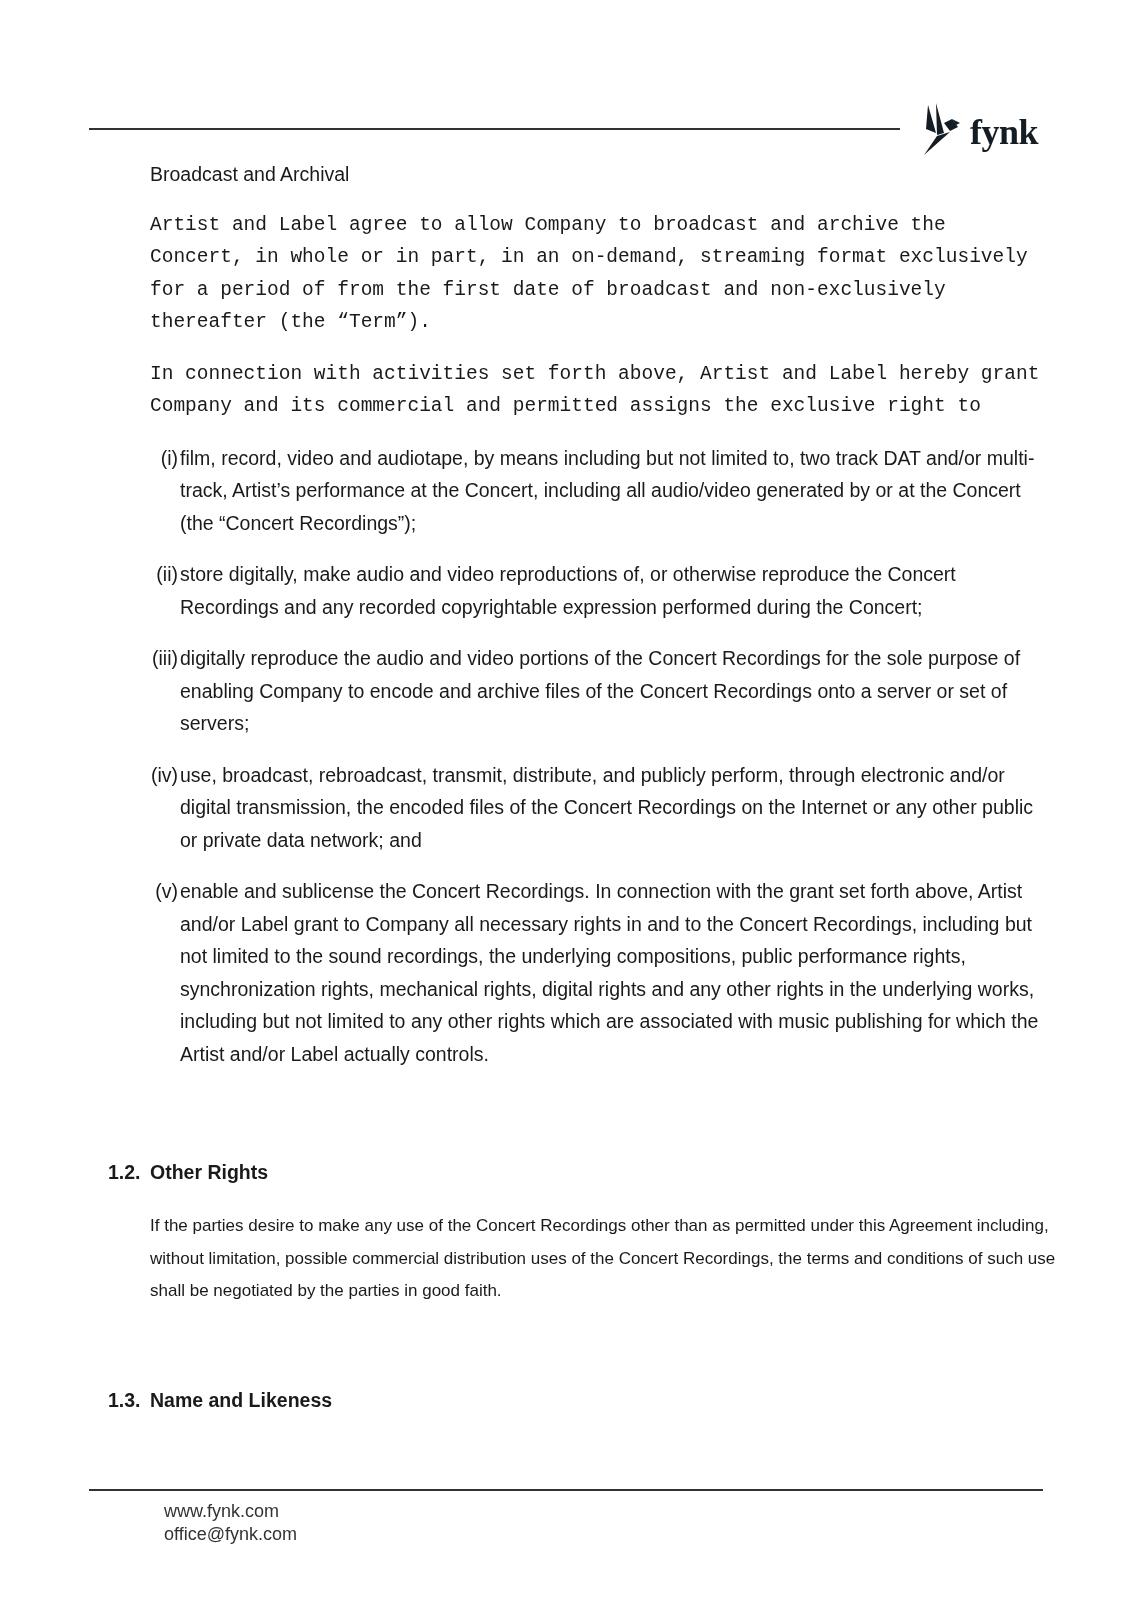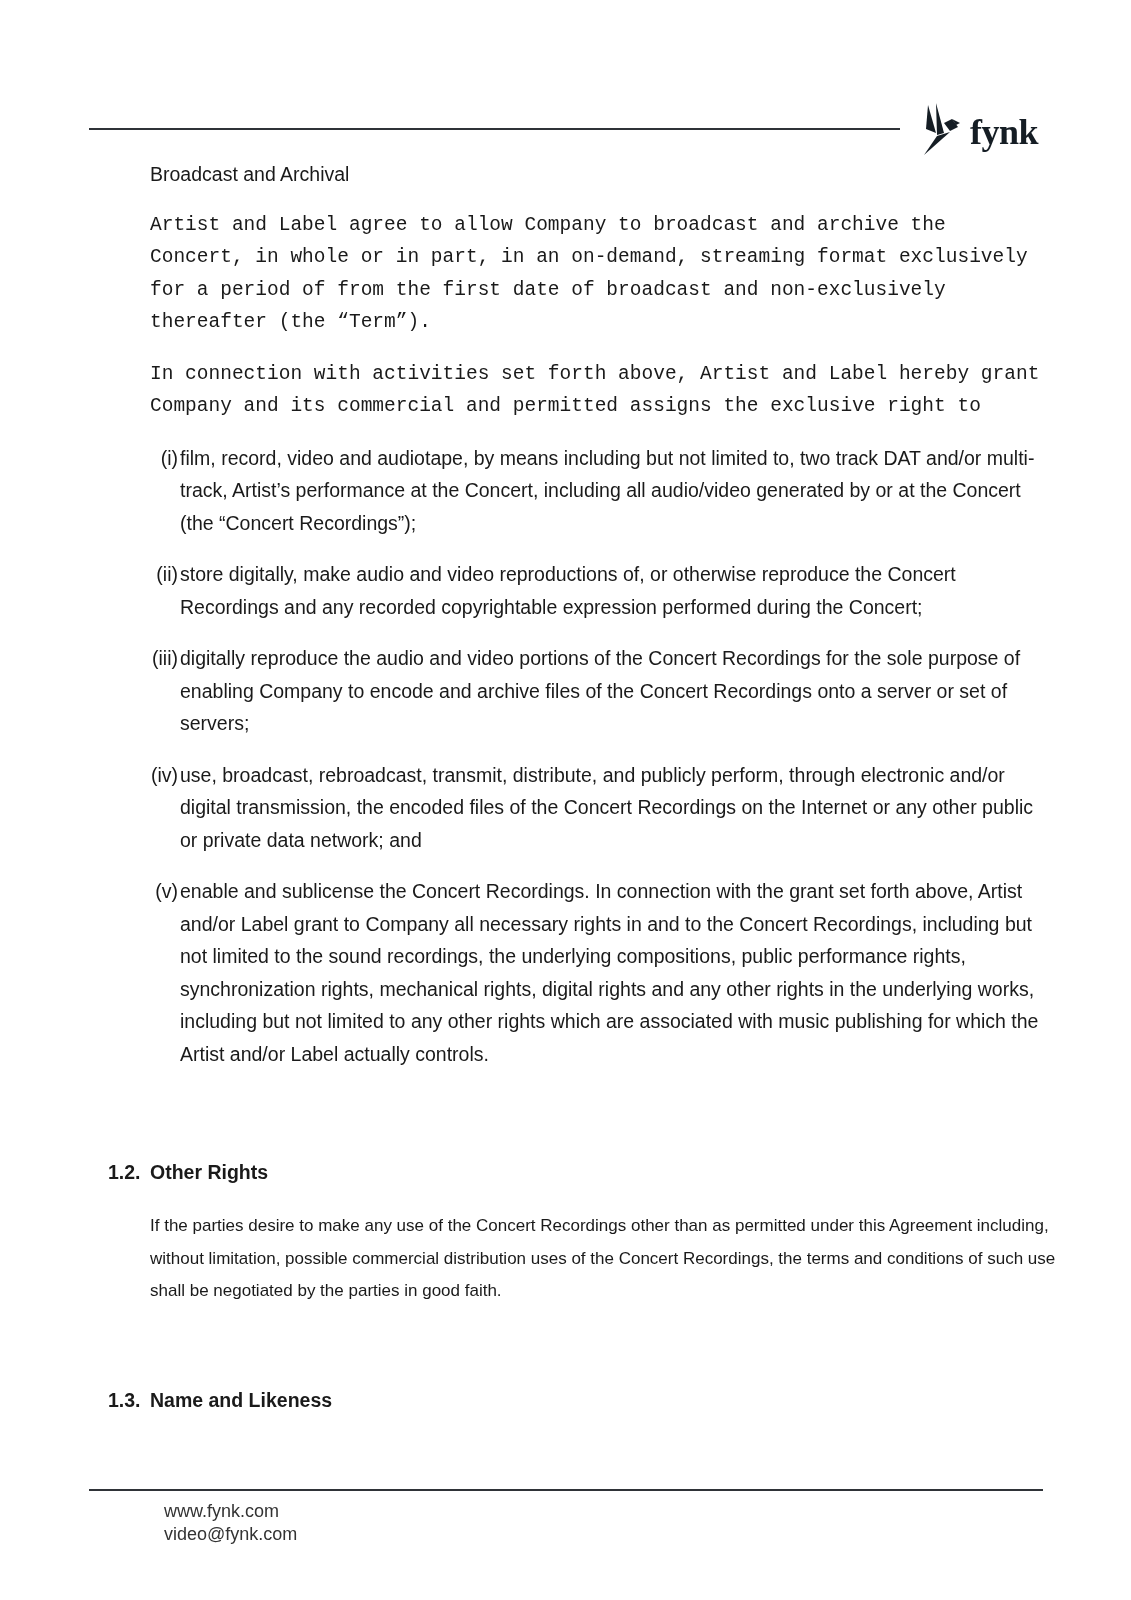--- a/index.html
+++ b/index.html
@@ -79,14 +79,14 @@
 <div class="section" style="top:1384px;">
   <div class="section-heading">
     <span class="section-num">1.3.</span>
     <span>Name and Likeness</span>
   </div>
 </div>
 
 <div class="footer-rule"></div>
 <div class="footer">
   <div>www.fynk.com</div>
-  <div>video@fynk.com</div>
+  <div>office@fynk.com</div>
 </div>
 
 </body></html>

